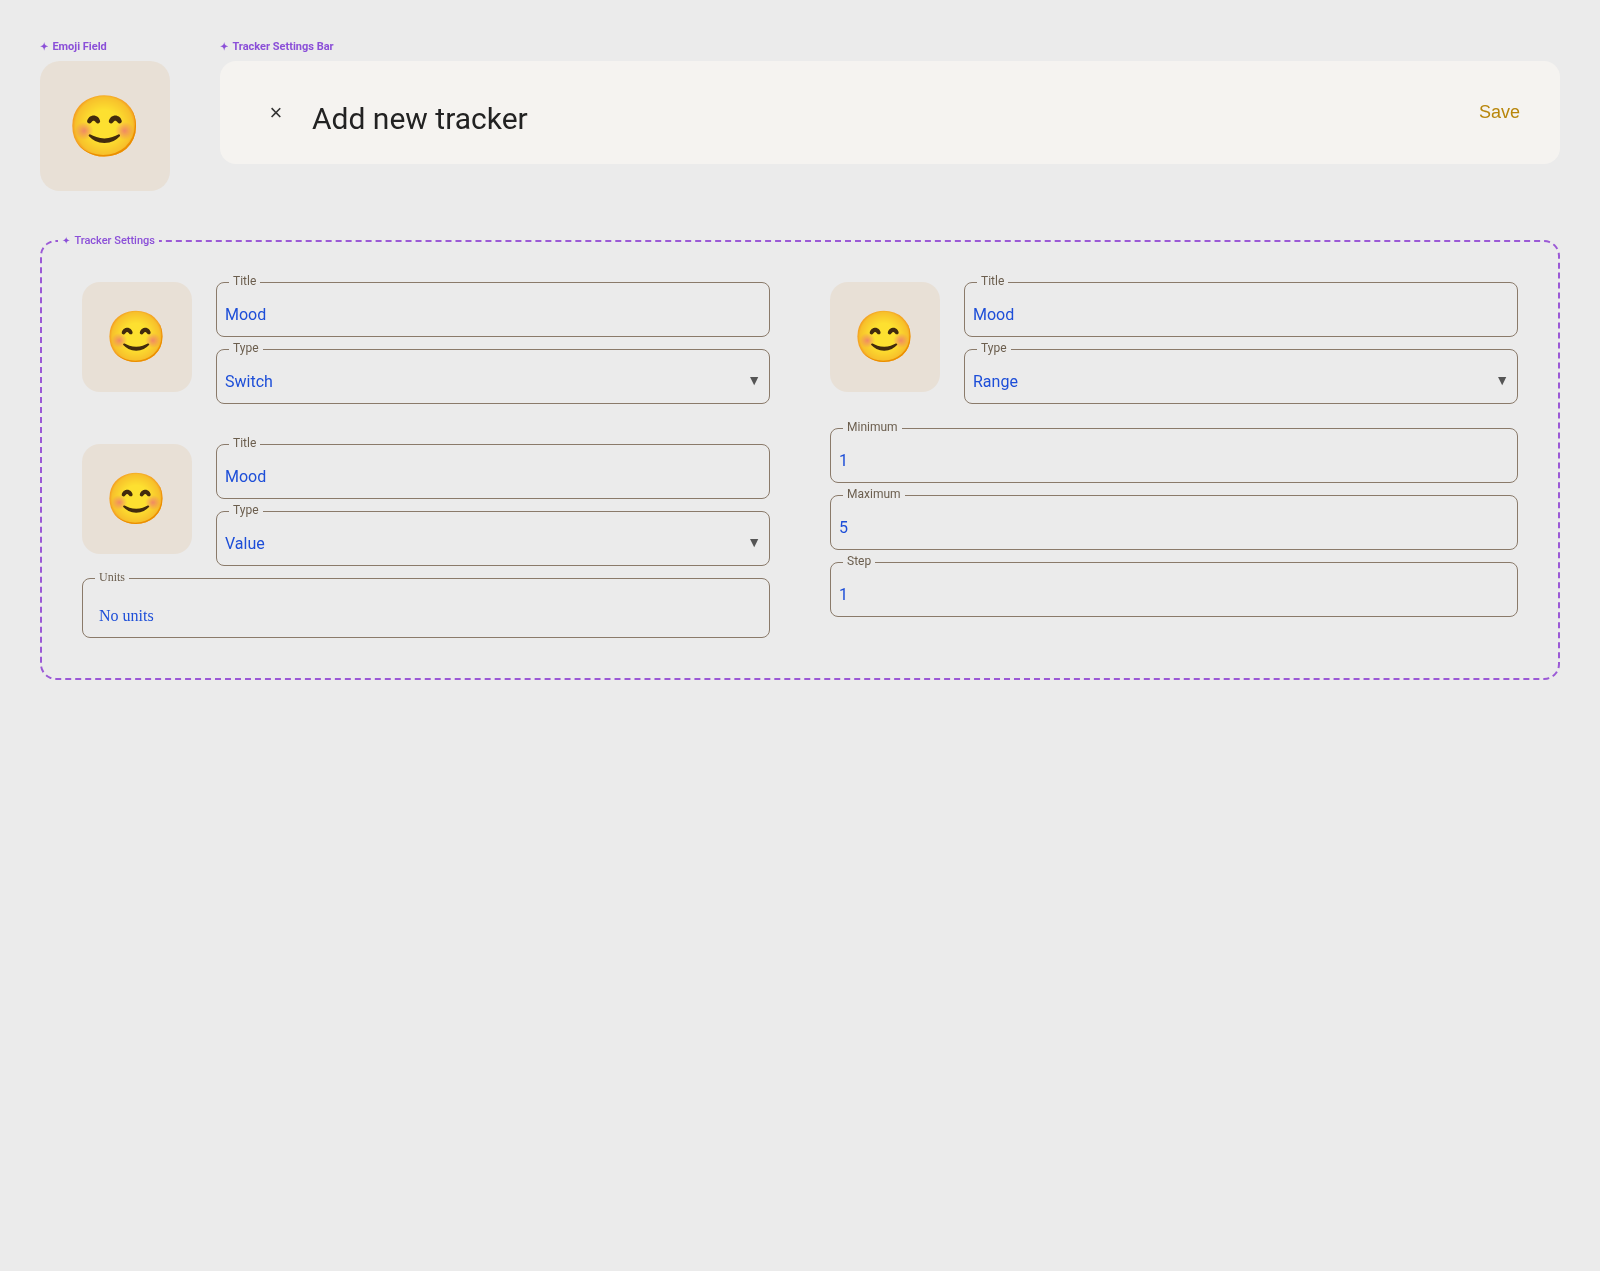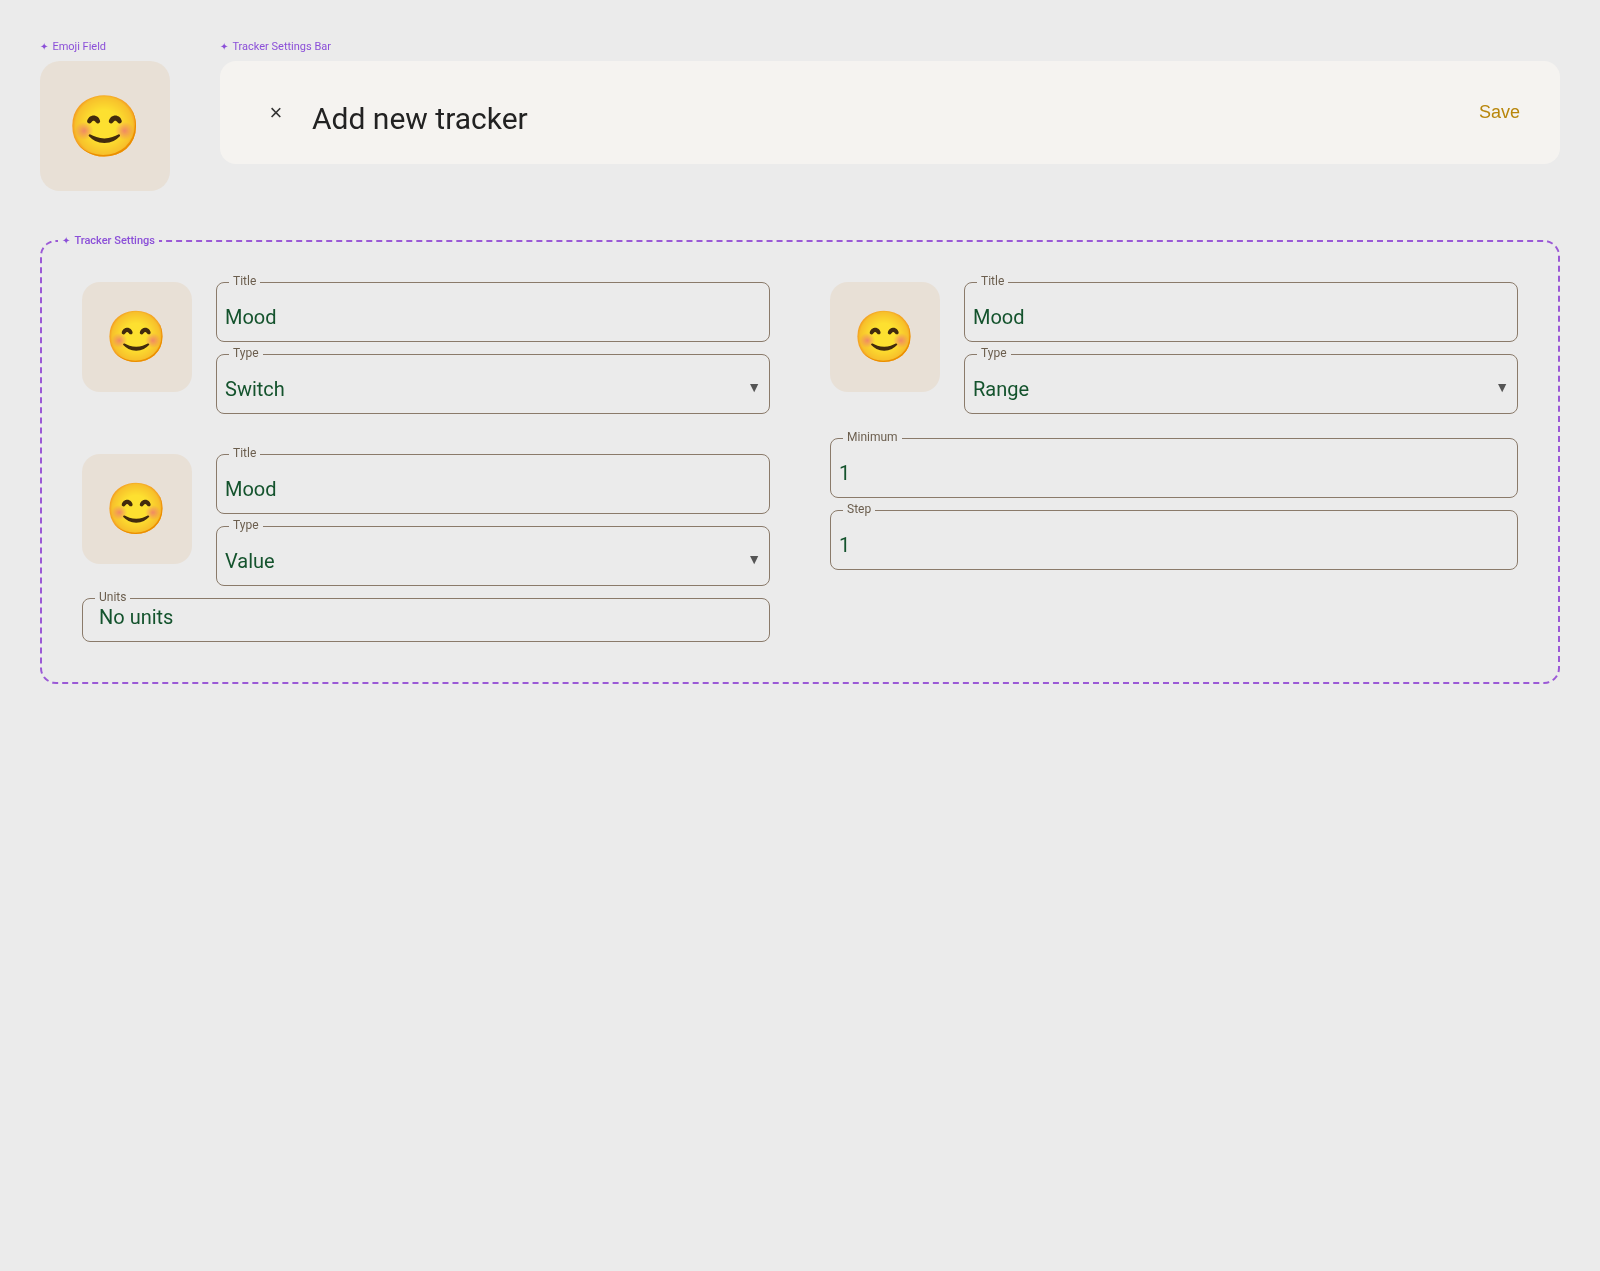--- a/index.html
+++ b/index.html
@@ -10,21 +10,21 @@
       width: 1600px;
       min-height: 1271px;
       position: relative;
       padding: 40px;
     }
 
     
     .component-label {
       font-size: 11px;
       color: #8b4fd8;
-      font-weight: 400;
+      font-weight: 700;
       display: flex;
       align-items: center;
       gap: 4px;
       margin-bottom: 8px;
     }
     .component-label::before {
       content: '✦';
       font-size: 10px;
     }
 
@@ -181,22 +181,22 @@
       font-size: 12px;
       color: #6b5e4e;
       position: absolute;
       top: -9px;
       left: 12px;
       background: #ebebeb;
       padding: 0 4px;
     }
 
     .fieldset-value {
-      font-size: 20px;
-      color: #14532d;
+      font-size: 16px;
+      color: #1d4ed8;
       padding-top: 4px;
       display: block;
     }
 
     .fieldset-select {
       display: flex;
       align-items: center;
       justify-content: space-between;
     }
 
@@ -325,21 +325,21 @@
               </div>
               <div class="fieldset-input fieldset-select" style="padding-top: 18px;">
                 <span class="fieldset-label">Type</span>
                 <span class="fieldset-value">Value</span>
                 <span class="dropdown-arrow">▼</span>
               </div>
             </div>
           </div>
 
           <div class="units-section">
-            <div class="fieldset-input-full" style="padding-top: 2px;">
+            <div class="fieldset-input-full" style="padding-top: 24px; font-family: Liberation Serif, serif;">
               <span class="fieldset-label">Units</span>
               <span class="fieldset-value">No units</span>
             </div>
           </div>
         </div>
 
       </div>
 
       <div class="right-column">
 
@@ -359,20 +359,24 @@
             </div>
           </div>
         </div>
 
         <div class="extra-fields">
           <div class="fieldset-input" style="padding-top: 18px;">
             <span class="fieldset-label">Minimum</span>
             <span class="fieldset-value">1</span>
           </div>
           <div class="fieldset-input" style="padding-top: 18px;">
+            <span class="fieldset-label">Maximum</span>
+            <span class="fieldset-value">5</span>
+          </div>
+          <div class="fieldset-input" style="padding-top: 18px;">
             <span class="fieldset-label">Step</span>
             <span class="fieldset-value">1</span>
           </div>
         </div>
 
       </div>
 
     </div>
   </div>
 </div>

